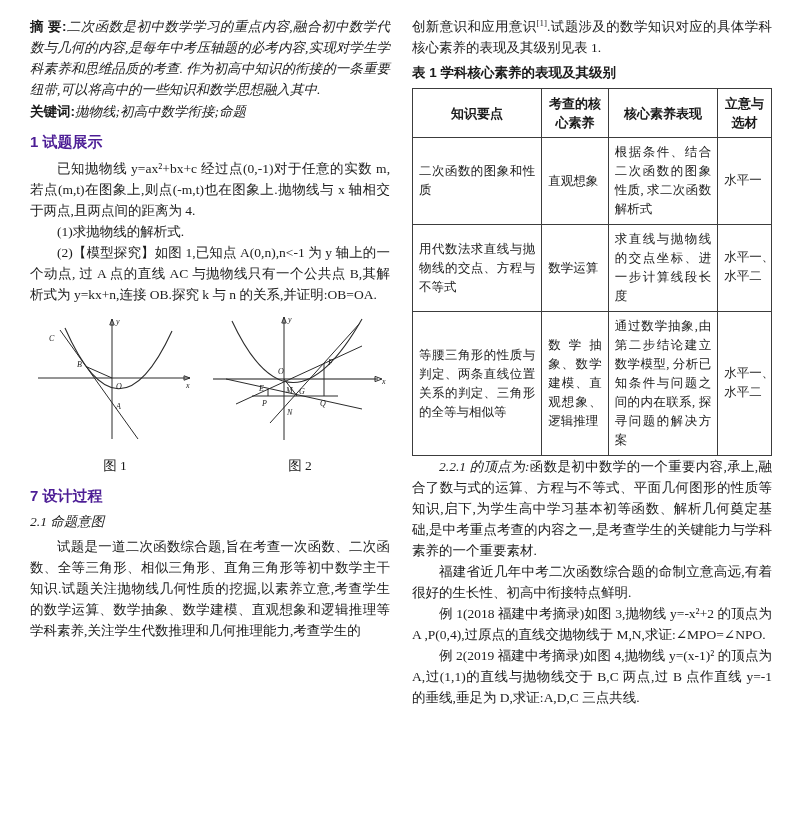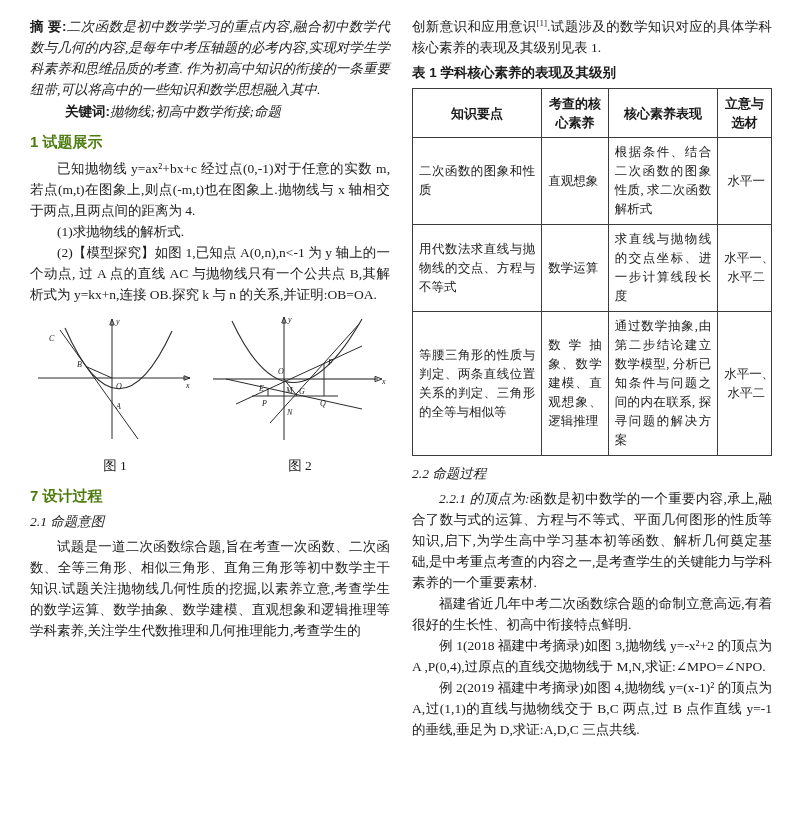--- a/index.html
+++ b/index.html
@@ -11,25 +11,25 @@
   }
   .page{display:flex;gap:22px;padding:16px 28px 0 30px;box-sizing:border-box;width:800px;}
   .col{width:360px;flex:0 0 360px;}
 
   p{margin:0;text-align:justify;}
   .indent{text-indent:2em;}
   .kaiti{font-style:italic;}
 
   .abstract{font-style:italic;}
   .abstract b,.kw b{font-style:normal;font-family:"Liberation Sans","DejaVu Sans",sans-serif;font-weight:bold;}
-  .kw{font-style:italic;margin-top:1px;margin-left:35px;}
+  .kw{font-style:italic;margin-top:1px;}
 
   h2.sec{
     font-family:"Liberation Sans","DejaVu Sans",sans-serif;
-    font-size:15px;font-weight:bold;margin:10px 0 6px 0;line-height:20px;color:#4d7c0f;
+    font-size:15px;font-weight:bold;margin:10px 0 6px 0;line-height:20px;color:#4c1d95;
   }
   h3.sub{
     font-family:"Liberation Serif","DejaVu Serif",serif;
     font-size:13.5px;font-weight:normal;font-style:italic;margin:4px 0 4px 0;line-height:20px;
   }
 
   .figrow{display:flex;justify-content:space-between;align-items:flex-end;margin:8px 0 2px 0;}
   .figbox{text-align:center;}
   .figcap{text-align:center;font-size:13.5px;margin-top:12px;font-style:normal;}
   svg{display:block;}
@@ -42,21 +42,21 @@
   .tbl-caption{
     text-align:left;font-family:"Liberation Sans","DejaVu Sans",sans-serif;
     font-weight:bold;font-size:13.5px;margin:4px 0 5px 0;
   }
   table.core{border-collapse:collapse;width:100%;table-layout:fixed;font-size:12.5px;line-height:19px;}
   table.core th,table.core td{
     border:1px solid #3c3c3c;padding:5px 6px;vertical-align:middle;word-break:break-all;
   }
   table.core th{font-weight:bold;text-align:center;font-size:13px;}
   table.core td{text-align:justify;}
-  table.core td.center{text-align:right;word-break:keep-all;}
+  table.core td.center{text-align:left;word-break:keep-all;font-family:Liberation Mono, monospace;}
   col.c1{width:36%;} col.c2{width:18.5%;} col.c3{width:30.5%;} col.c4{width:15%;}
 
   sup{font-size:9px;line-height:0;}
 </style>
 </head>
 <body>
 
 <div class="page">
 
   <div class="col">
@@ -179,21 +179,20 @@
         </tr>
         <tr>
           <td>等腰三角形的性质与判定、两条直线位置关系的判定、三角形的全等与相似等</td>
           <td>数学抽象、数学建模、直观想象、逻辑推理</td>
           <td>通过数学抽象,由第二步结论建立数学模型, 分析已知条件与问题之间的内在联系, 探寻问题的解决方案</td>
           <td class="center">水平一、水平二</td>
         </tr>
       </tbody>
     </table>
 
-    <h3 class="sub" style="margin-top:8px;">2.2  命题过程</h3>
 
     <p class="indent"><span class="kaiti">2.2.1  的顶点为:</span><span>函数是初中数学的一个重要内容,承上,融合了数与式的运算、方程与不等式、平面几何图形的性质等知识,启下,为学生高中学习基本初等函数、解析几何奠定基础,是中考重点考查的内容之一,是考查学生的关键能力与学科素养的一个重要素材.</span></p>
     <p class="indent">福建省近几年中考二次函数综合题的命制立意高远,有着很好的生长性、初高中衔接特点鲜明.</p>
     <p class="indent">例 1(2018 福建中考摘录)如图 3,抛物线 y=-x²+2 的顶点为 A ,P(0,4),过原点的直线交抛物线于 M,N,求证:∠MPO=∠NPO.</p>
     <p class="indent">例 2(2019 福建中考摘录)如图 4,抛物线 y=(x-1)² 的顶点为 A,过(1,1)的直线与抛物线交于 B,C 两点,过 B 点作直线 y=-1 的垂线,垂足为 D,求证:A,D,C 三点共线.</p>
 
   </div>
 
 </div>
 

